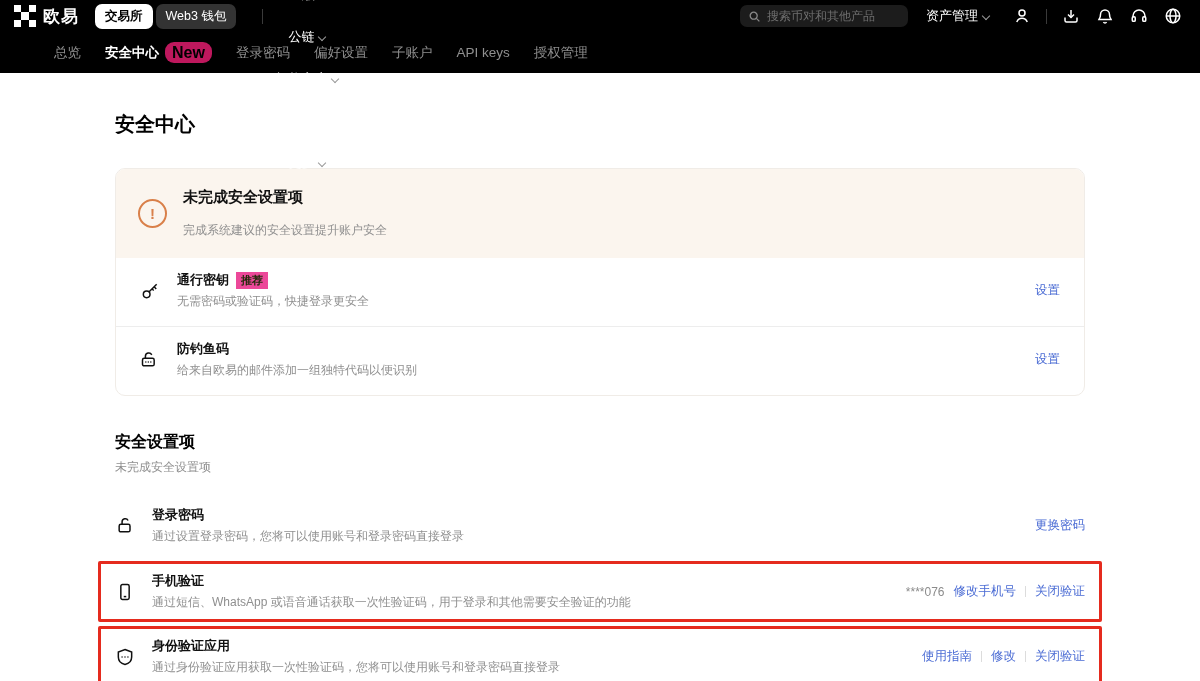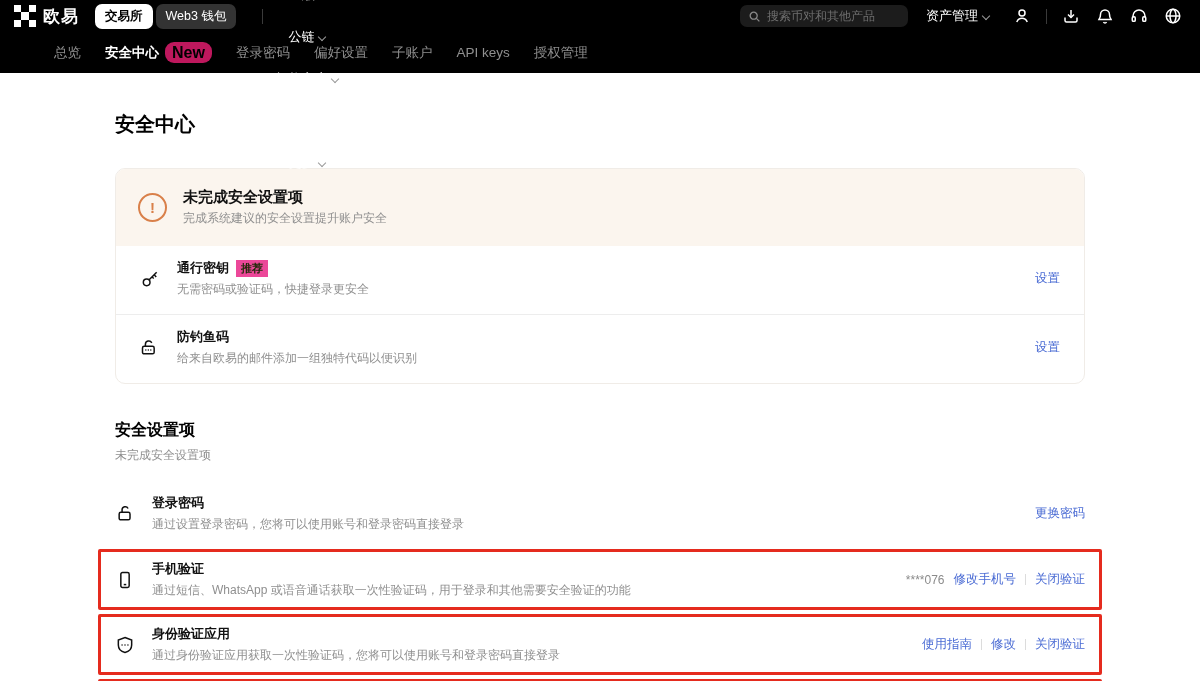--- a/index.html
+++ b/index.html
@@ -44,21 +44,21 @@
     border-radius:9px; padding:1.5px 7px; }
   
   .content { padding:0 115px; }
   .page-title { font-size:20px; font-weight:bold; color:#000; margin-top:38px; }
   .warn-card { margin-top:30px; border:1px solid #f0ece7; border-radius:10px; overflow:hidden; }
   .warn-head { background:#fbf5ee; padding:19px 22px; display:flex; align-items:center; gap:16px; }
   .warn-circle { width:29px; height:29px; border-radius:50%; border:2.5px solid #d9804a;
     color:#d9804a; font-weight:bold; font-size:15px; display:flex; align-items:center;
     justify-content:center; flex:none; }
   .warn-title { font-size:15px; font-weight:bold; color:#111; }
-  .warn-sub { font-size:12px; color:#8f8f8f; margin-top:3px; }
+  .warn-sub { font-size:12px; color:#8f8f8f; margin-top:15px; }
   .card-row { padding:13px 24px 16px; display:flex; align-items:center; }
   .card-row + .card-row { border-top:1px solid #ededed; }
   .row-icon { width:22px; flex:none; color:#111; margin-right:15px; display:flex; align-items:center; }
   .row-text { flex:1; }
   .row-title { font-size:13px; color:#111; font-weight:bold; display:flex; align-items:center; gap:7px; }
   .badge-rec { background:#ec4899; color:#1d2a07; font-size:11px; font-weight:bold;
     border-radius:0; padding:1px 5px;text-align:center; }
   .row-desc { font-size:12px; color:#8f8f8f; margin-top:4px; }
   .link { color:#4a6bd4; font-size:12.5px; cursor:pointer; white-space:nowrap; }
   .section-title { font-size:16px; font-weight:bold; color:#000; margin-top:36px; }

